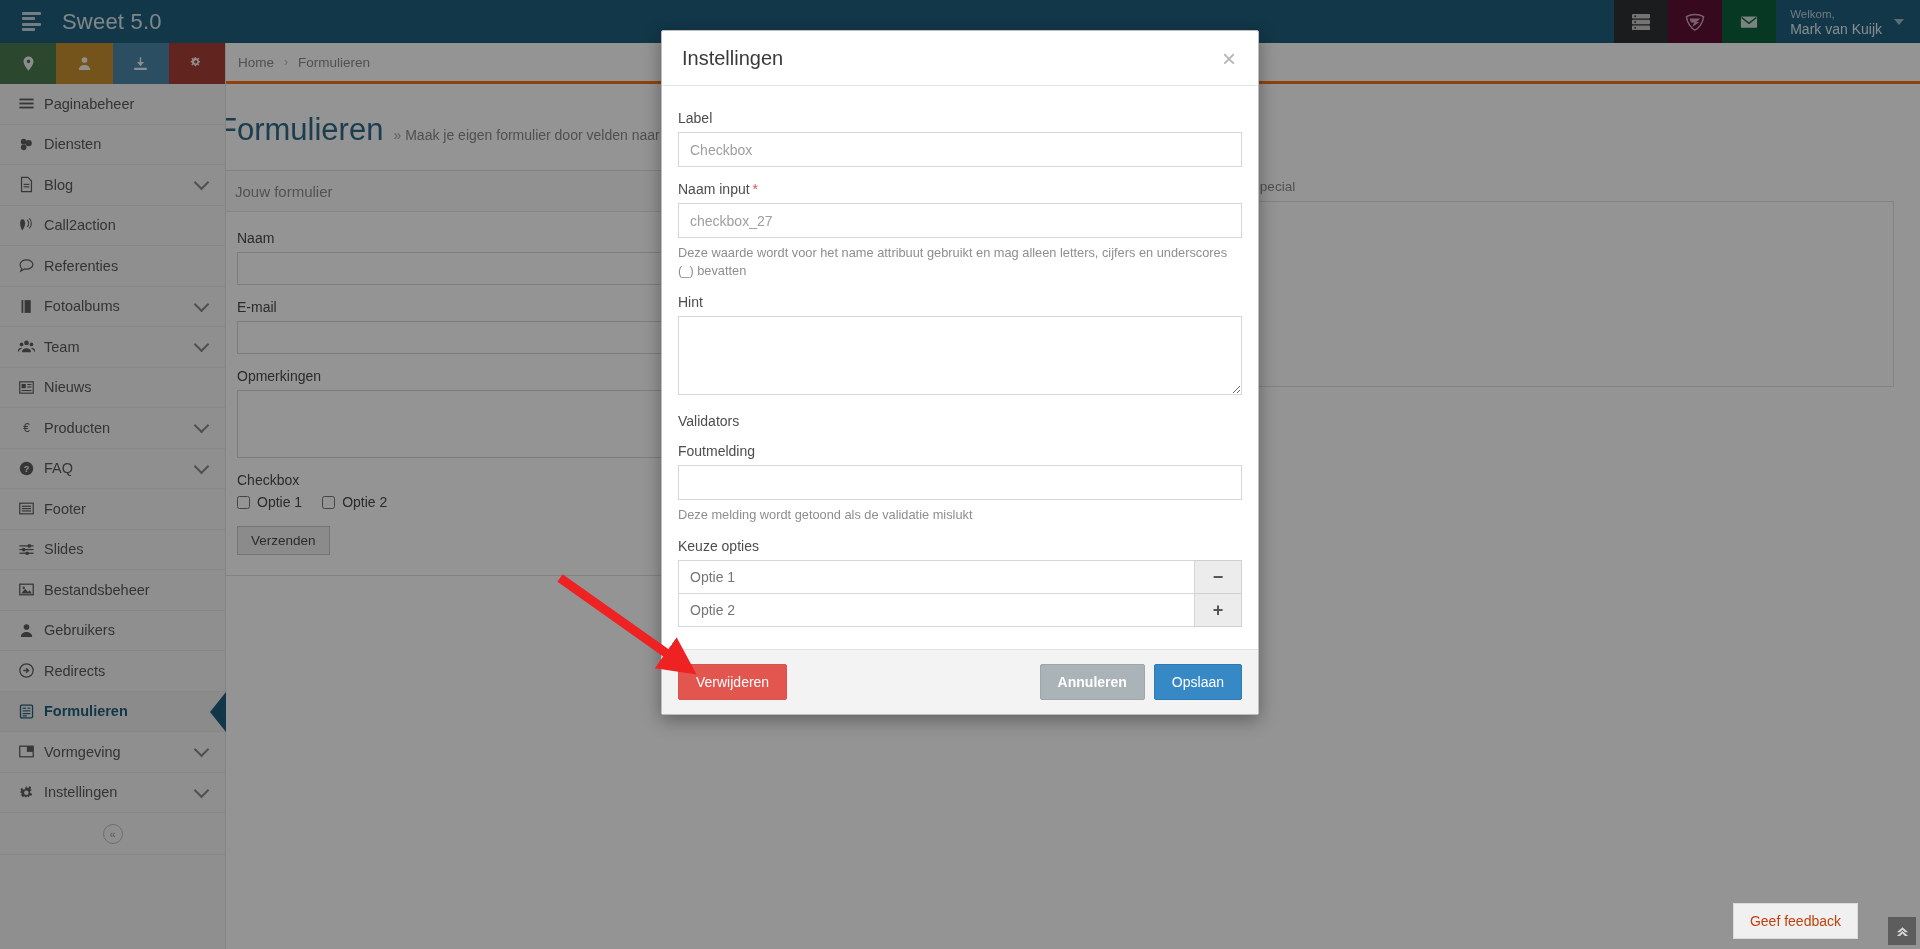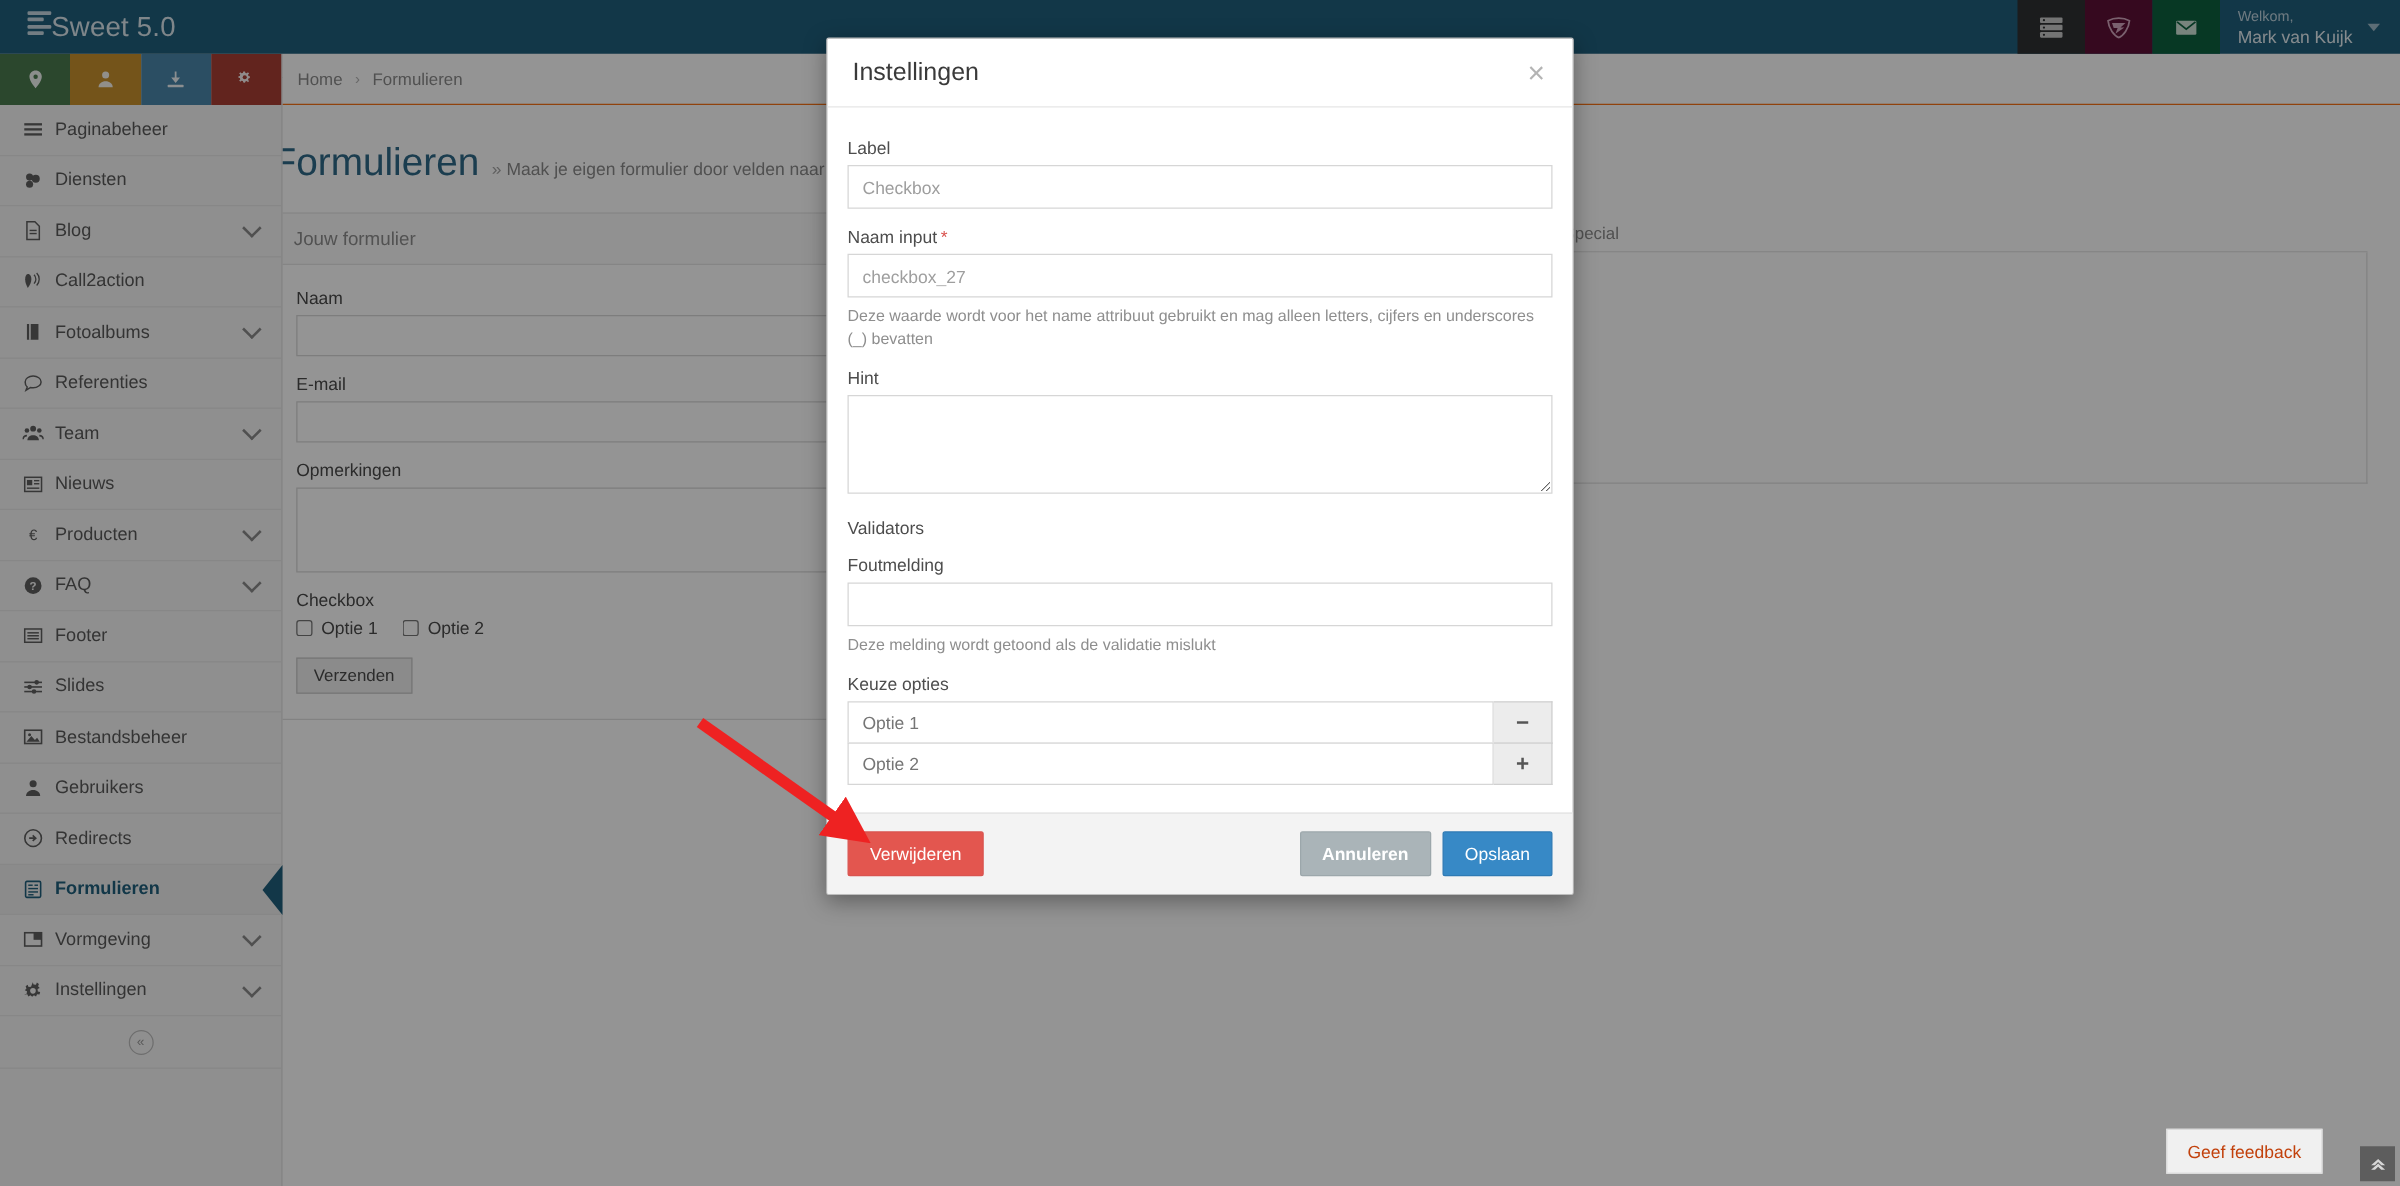--- a/index.html
+++ b/index.html
@@ -13,21 +13,21 @@
   }
   .app { position: relative; width: 1920px; height: 949px; overflow: hidden; background:#fff; }
 
   
   .topbar {
     position: absolute; top:0; left:0; width:1920px; height:43px;
     background:#1f5f7c; display:flex; align-items:center;
     z-index: 5;
   }
   .brand {
-    display:flex; align-items:flex-start; gap:0;
+    display:flex; align-items:center; gap:21px;
     margin-left:22px; color:#dbe7ee; font-size:22px; font-weight:400;
     letter-spacing:.2px;
   }
   .brand-icon { display:flex; flex-direction:column; gap:2.5px; width:19px; }
   .brand-icon i { display:block; height:3px; background:#c6d8e2; border-radius:1px; }
   .brand-icon i:nth-child(2){ width:70%; }
   .brand-icon i:nth-child(4){ width:70%; }
 
   .topbar-right { margin-left:auto; display:flex; align-items:stretch; height:43px; }
   .tb-btn {
@@ -90,21 +90,21 @@
   .collapse-row { height:42px; display:flex; align-items:center; justify-content:center; border-bottom:1px solid #e8e8e8; }
   .collapse-btn {
     width:20px;height:20px;border-radius:50%;border:1px solid #bdbdbd;
     display:flex;align-items:center;justify-content:center;color:#9a9a9a;font-size:11px;
     cursor:pointer; background:#f7f7f7;
   }
 
   
   .main { position:absolute; top:43px; left:190px; right:0; bottom:0; background:#fff; overflow:hidden; }
   .crumbbar {
-    height:41px; border-bottom:1px solid #f97316; display:flex; align-items:center;
+    height:41px; border-bottom:3px solid #f97316; display:flex; align-items:center;
     padding-left:22px; gap:10px; color:#8b8b8b; font-size:13.5px;
   }
   .crumbbar .home-ico svg { width:16px; height:16px; fill:#6f6f6f; display:block; }
   .crumbbar a { color:#8b8b8b; text-decoration:none; cursor:pointer; }
   .crumbbar .sep { color:#b5b5b5; font-size:12px; }
 
   .page-head { padding:28px 26px 8px 28px; display:flex; align-items:baseline; gap:10px; }
   .page-title { font-size:31px; color:#2f6a88; font-weight:300; }
   .page-sub { font-size:14px; color:#8a8a8a; }
   .page-sub .gt { color:#a5a5a5; margin-right:4px; }
@@ -339,34 +339,34 @@
               <path d="M6 3c3 0 4 3 4 6 0 4-2 7-4 10-1.5-3-3-6-3-10 0-3 1-6 3-6z"></path>
               <path d="M13 4a7 7 0 0 1 0 10" fill="none" stroke="#5f5f5f" stroke-width="1.5"></path>
               <path d="M16 2a10 10 0 0 1 0 14" fill="none" stroke="#5f5f5f" stroke-width="1.5"></path>
             </svg>
           </span>
         <span class="lbl">Call2action</span>
       </li>
       <li>
         <span class="ico">
             <svg viewBox="0 0 24 24">
+              <path d="M12 4c5 0 9 3 9 6.6s-4 6.6-9 6.6c-1 0-2-.1-2.9-.3L4 20l1.3-3.6C3.9 15.2 3 13 3 10.6 3 7 7 4 12 4z" fill="none" stroke="#5f5f5f" stroke-width="1.7"></path>
+            </svg>
+          </span>
+        <span class="lbl">Referenties</span>
+      </li>
+      <li>
+        <span class="ico">
+            <svg viewBox="0 0 24 24">
               <path d="M5 3h13v18H5z"></path>
               <rect x="7.5" y="3" width="1.8" height="18" fill="#f7f7f7"></rect>
             </svg>
           </span>
         <span class="lbl">Fotoalbums</span>
         <span class="chev"></span>
-      </li>
-      <li>
-        <span class="ico">
-            <svg viewBox="0 0 24 24">
-              <path d="M12 4c5 0 9 3 9 6.6s-4 6.6-9 6.6c-1 0-2-.1-2.9-.3L4 20l1.3-3.6C3.9 15.2 3 13 3 10.6 3 7 7 4 12 4z" fill="none" stroke="#5f5f5f" stroke-width="1.7"></path>
-            </svg>
-          </span>
-        <span class="lbl">Referenties</span>
       </li>
       <li>
         <span class="ico">
             <svg viewBox="0 0 24 24">
               <circle cx="12" cy="7" r="3.3"></circle>
               <circle cx="5" cy="9" r="2.6"></circle>
               <circle cx="19" cy="9" r="2.6"></circle>
               <path d="M5.5 20c0-3.4 2.9-5.6 6.5-5.6s6.5 2.2 6.5 5.6z"></path>
               <path d="M0.5 19c0-2.6 2-4.3 4.5-4.3M23.5 19c0-2.6-2-4.3-4.5-4.3" stroke="#5f5f5f" stroke-width="2" fill="none"></path>
             </svg>

